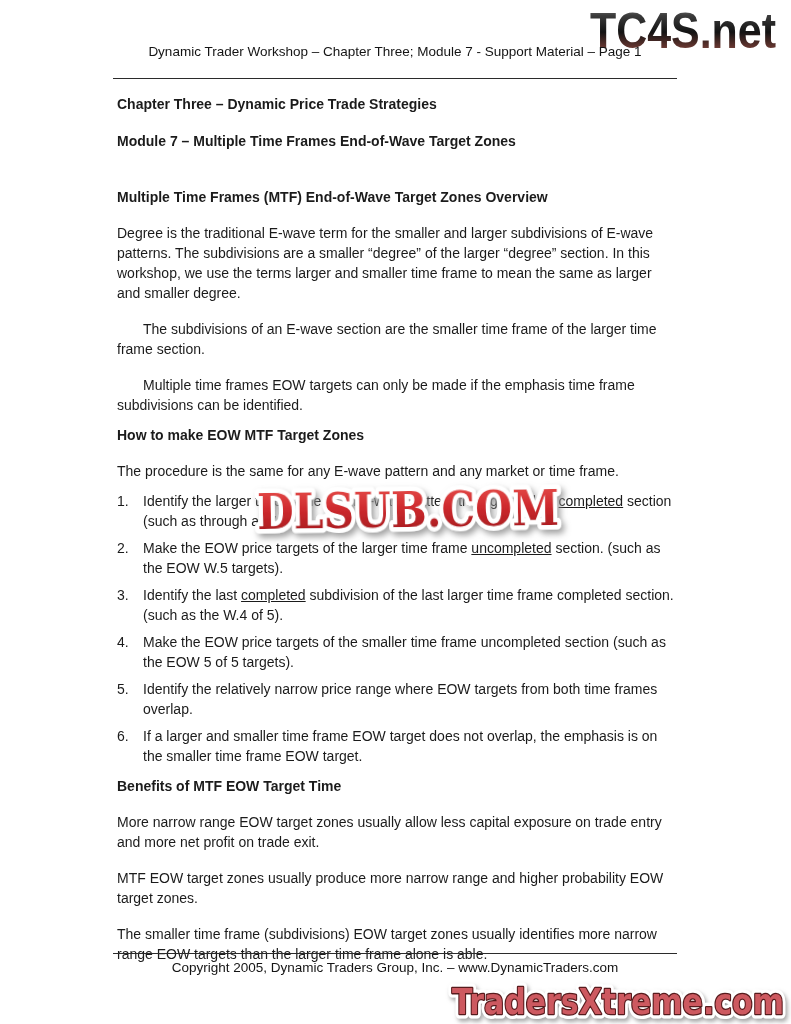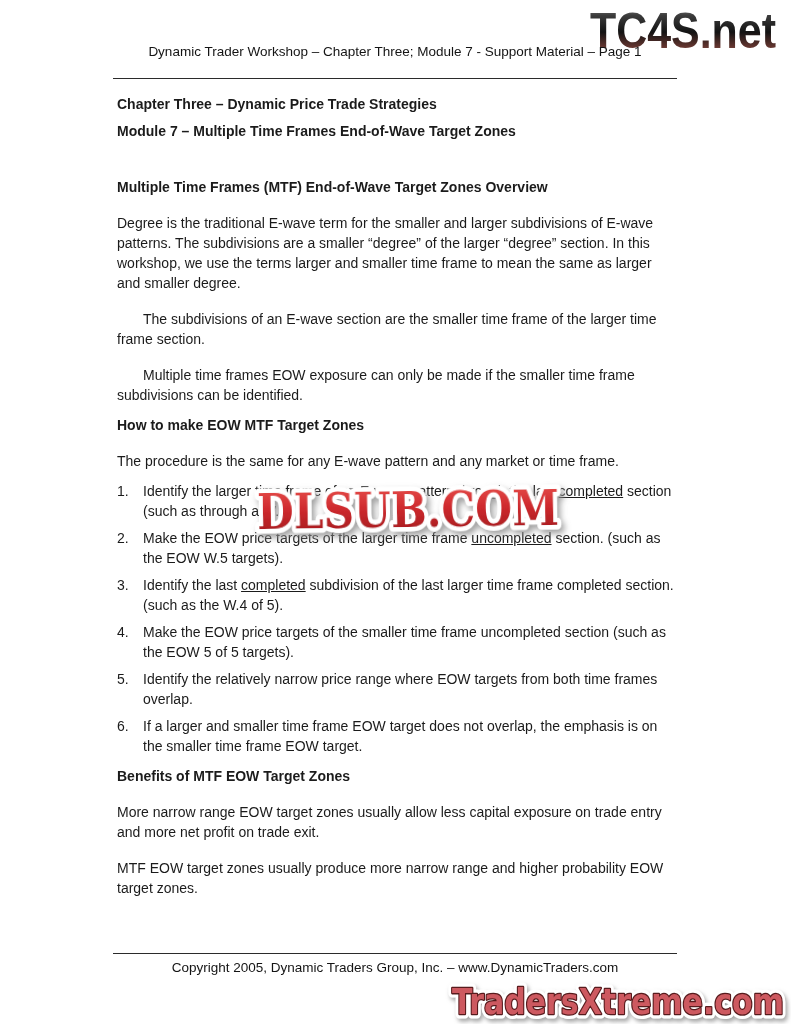--- a/index.html
+++ b/index.html
@@ -22,21 +22,21 @@
     text-align: center; font-size: 13.5px; color: #141414;
     padding-bottom: 19px; border-bottom: 1.5px solid #2b2b2b;
   }
 
   
   .content {
     position: absolute; top: 94px; left: 117px; width: 560px;
     font-size: 14px; line-height: 20px;
   }
   .doc-title { font-weight: bold; }
-  .doc-title.second { margin-top: 7px; }
+  .doc-title.second { margin-top: 17px; }
   .sec-heading { font-weight: bold; margin-top: 36px; margin-bottom: 2px; }
   .sec-heading.tight { margin-top: 10px; margin-bottom: 8px; }
   .para { margin: 16px 0 9px 0; }
   .para.indent { text-indent: 26px; }
   .u { text-decoration: underline; }
 
   .num-list { margin-top: 10px; }
   .li { display: flex; align-items: flex-start; }
   .li + .li { margin-top: 7px; }
   .li .num { width: 26px; flex: none; }
@@ -79,21 +79,21 @@
   </div>
 
   <div class="content">
 
     <div class="doc-title">Chapter Three – Dynamic Price Trade Strategies</div>
     <div class="doc-title second">Module 7 – Multiple Time Frames End-of-Wave Target Zones</div>
 
     <div class="sec-heading">Multiple Time Frames (MTF) End-of-Wave Target Zones Overview</div>
     <p class="para">Degree is the traditional E-wave term for the smaller and larger subdivisions of E-wave patterns. The subdivisions are a smaller “degree” of the larger “degree” section. In this workshop, we use the terms larger and smaller time frame to mean the same as larger and smaller degree.</p>
     <p class="para indent">The subdivisions of an E-wave section are the smaller time frame of the larger time frame section.</p>
-    <p class="para indent">Multiple time frames EOW exposure can only be made if the smaller time frame subdivisions can be identified.</p>
+    <p class="para indent">Multiple time frames EOW targets can only be made if the emphasis time frame subdivisions can be identified.</p>
 
     <div class="sec-heading tight">How to make EOW MTF Target Zones</div>
     <p class="para">The procedure is the same for any E-wave pattern and any market or time frame.</p>
 
     <div class="num-list">
       <div class="li">
         <span class="num">1.</span>
         <span class="li-text"><span>Identify the larger time frame of an E-wave pattern through the last </span><span class="u">completed</span><span> section (such as through a W.4).</span></span>
       </div>
       <div class="li">
@@ -111,23 +111,24 @@
       <div class="li">
         <span class="num">5.</span>
         <span class="li-text"><span>Identify the relatively narrow price range where EOW targets from both time frames overlap.</span><span class="u"></span><span></span></span>
       </div>
       <div class="li">
         <span class="num">6.</span>
         <span class="li-text"><span>If a larger and smaller time frame EOW target does not overlap, the emphasis is on the smaller time frame EOW target.</span><span class="u"></span><span></span></span>
       </div>
     </div>
 
-    <div class="sec-heading tight">Benefits of MTF EOW Target Zones</div>
+    <div class="sec-heading tight">Benefits of MTF EOW Target Time</div>
     <p class="para">More narrow range EOW target zones usually allow less capital exposure on trade entry and more net profit on trade exit.</p>
     <p class="para">MTF EOW target zones usually produce more narrow range and higher probability EOW target zones.</p>
+    <p class="para">The smaller time frame (subdivisions) EOW target zones usually identifies more narrow range EOW targets than the larger time frame alone is able.</p>
   </div>
 
   <svg class="dlsub-watermark" viewBox="0 0 330 72">
     <defs>
       <linearGradient id="g-dlsub" x1="0" y1="0" x2="0" y2="1">
         <stop offset="0" stop-color="#ea534f"></stop>
         <stop offset="0.45" stop-color="#cf2a2e"></stop>
         <stop offset="1" stop-color="#9d181c"></stop>
       </linearGradient>
       <filter id="f-dlsub" x="-20%" y="-20%" width="140%" height="140%">

